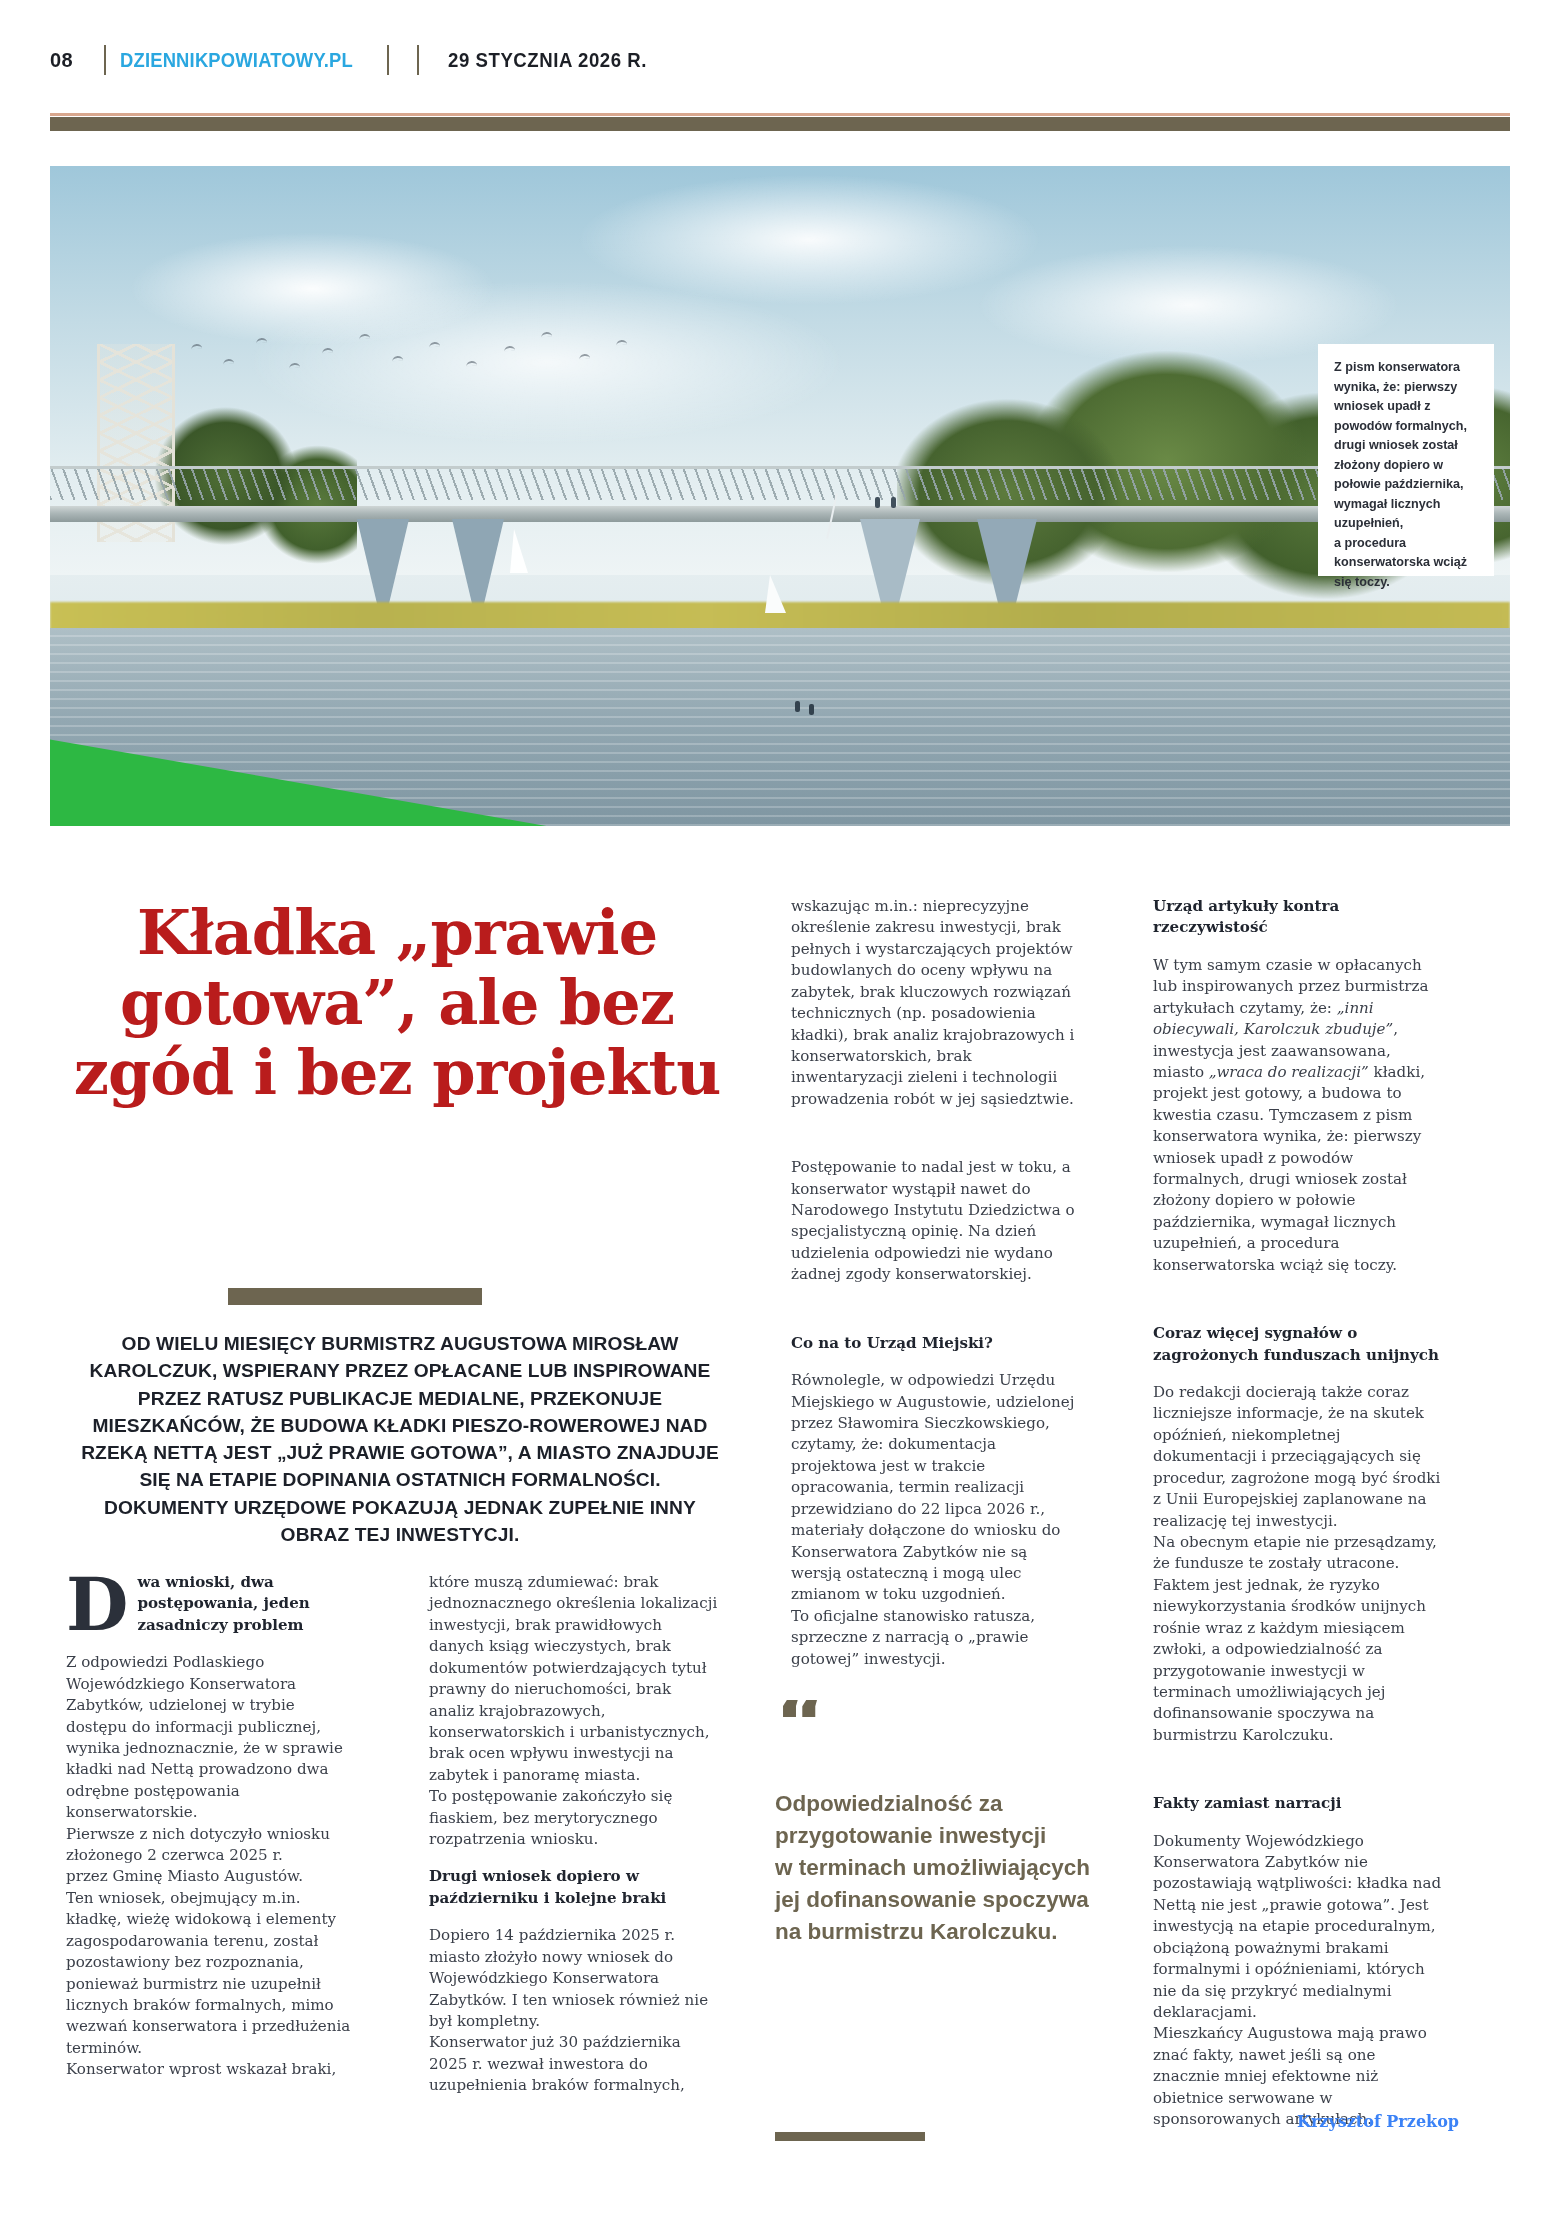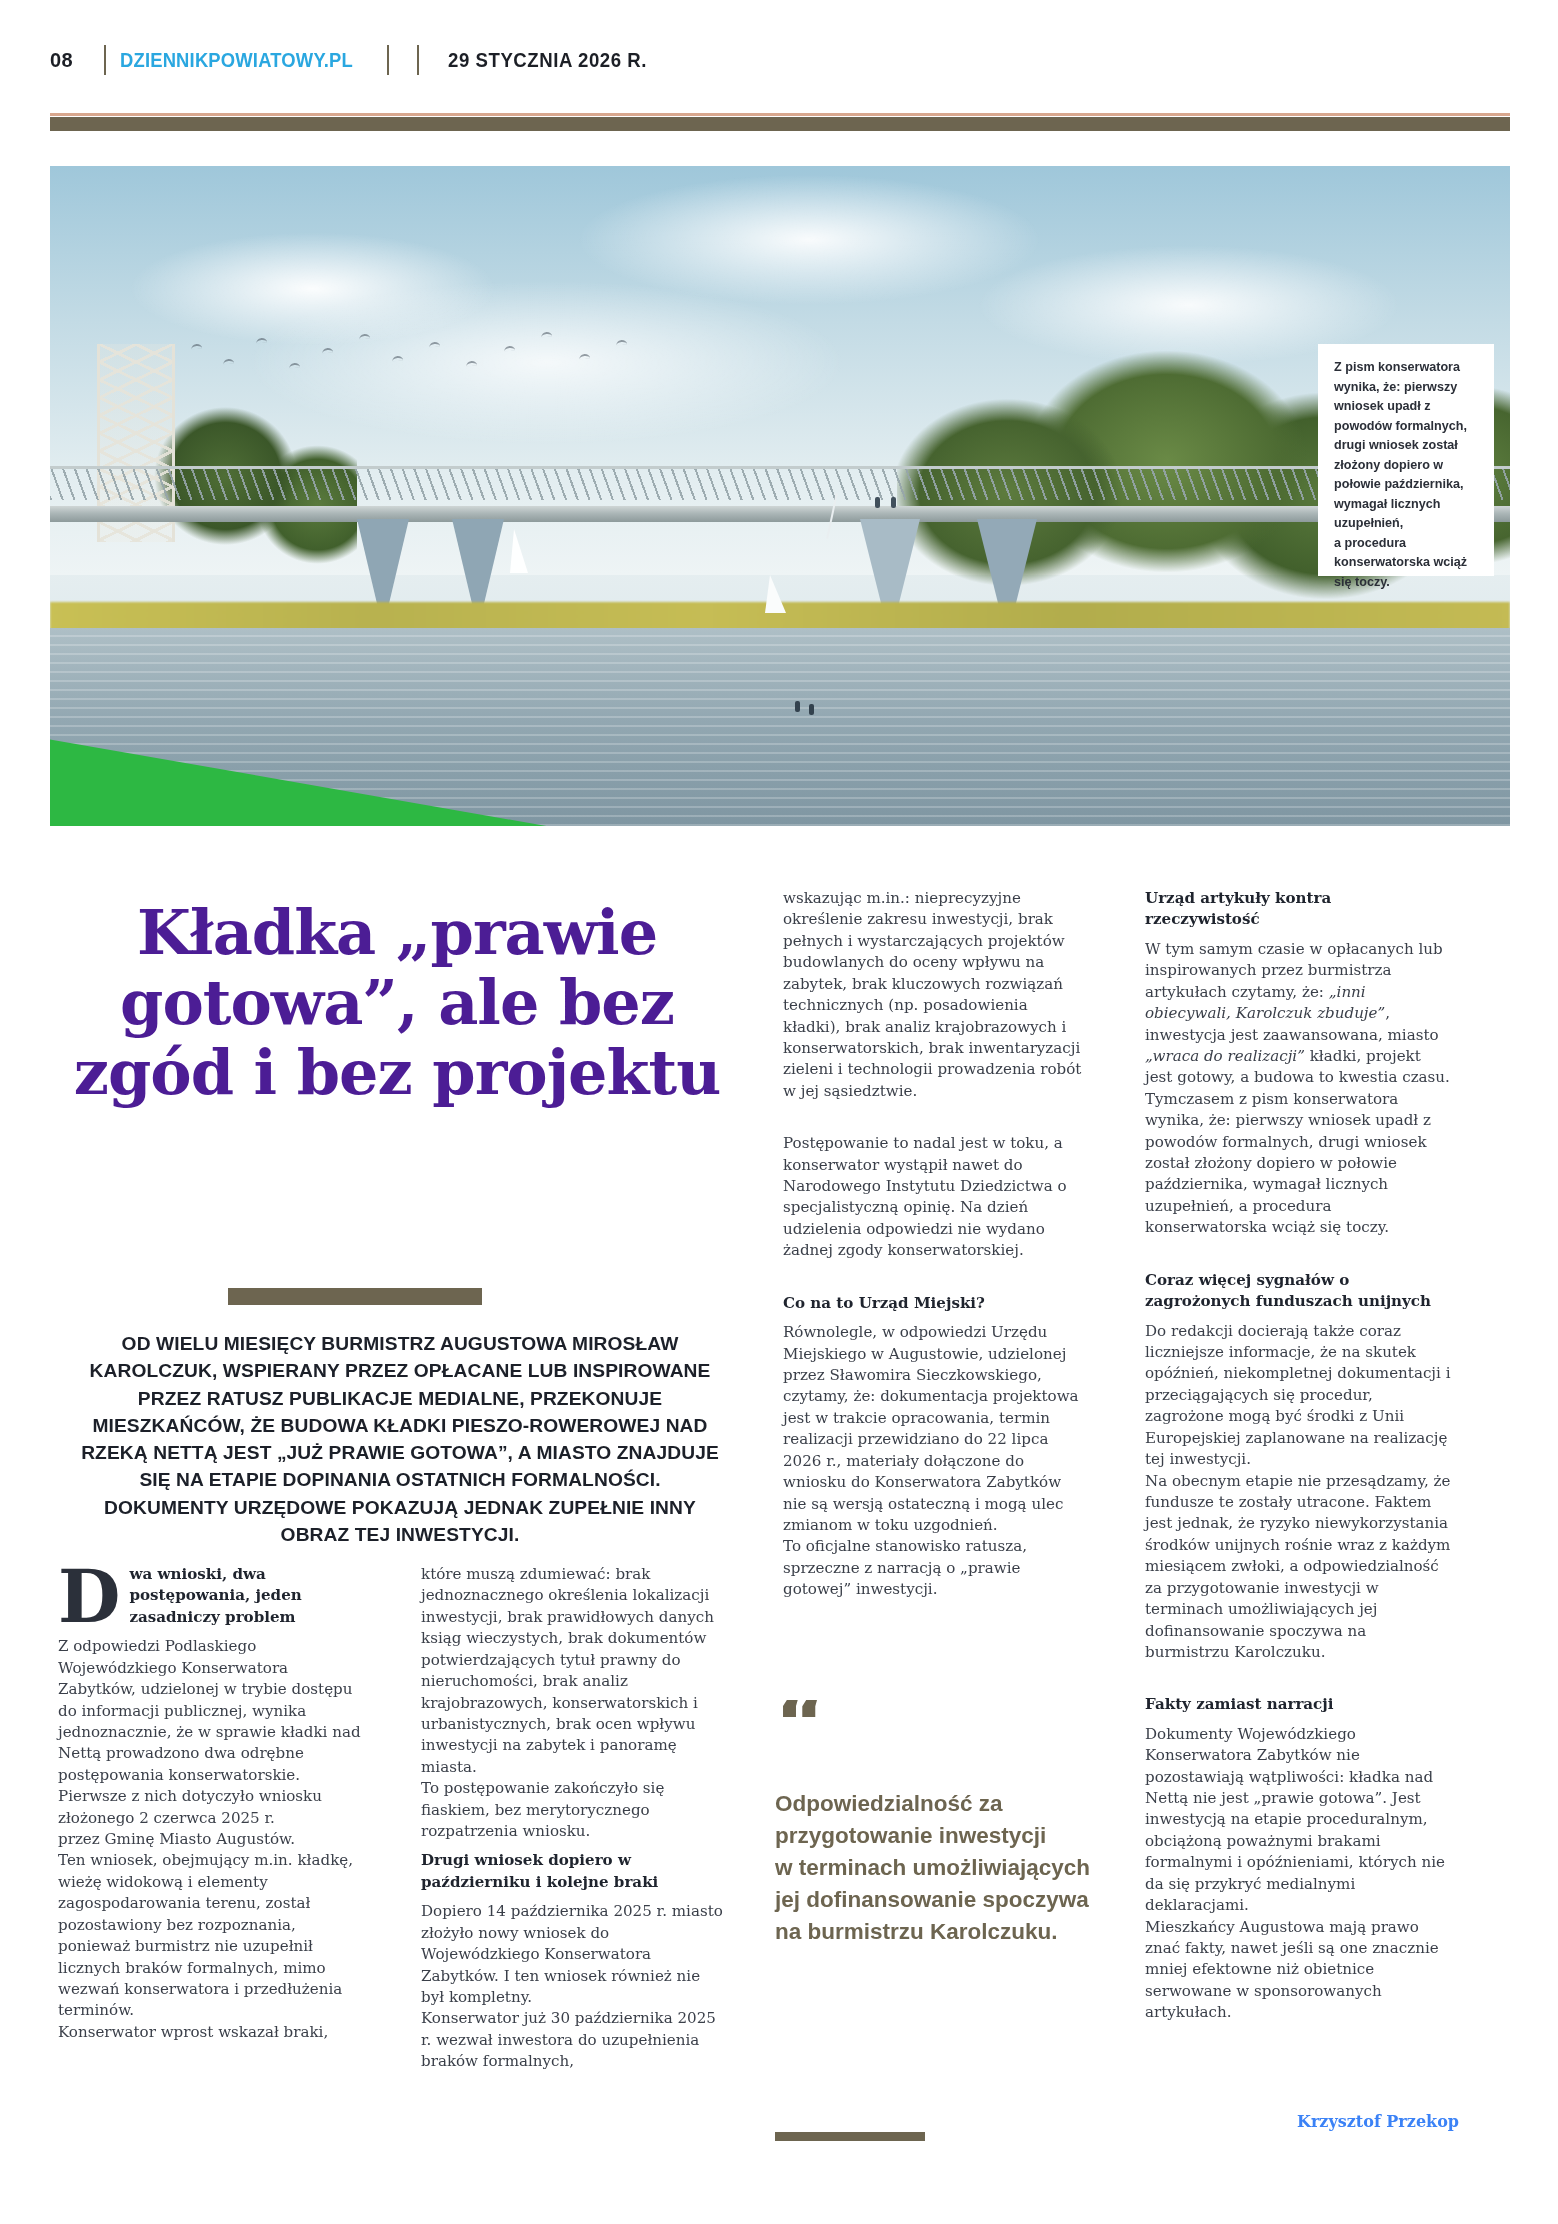--- a/index.html
+++ b/index.html
@@ -162,21 +162,21 @@
   }
 
   
   .headline {
     position:absolute; left:52px; top:856px; width:690px;
     text-align:center;
     font-family:"DejaVu Serif", serif;
     font-weight:bold;
     font-size:62px; line-height:1.13;
     letter-spacing:-1px;
-    color:#4c1d95;
+    color:#b91c1c;
   }
   .hl-rule {
     position:absolute; left:228px; top:1288px; width:254px; height:17px; background:#6d6550;
   }
 
   
   .lead {
     position:absolute; left:80px; top:1330px; width:640px;
     text-align:center;
     font-family:"Liberation Sans", sans-serif;
@@ -187,21 +187,21 @@
   }
 
   
   .col {
     position:absolute;
     font-family:"DejaVu Serif", serif;
     font-size:15.1px; line-height:1.42;
     color:#3a3f49;
     text-align:left;
   }
-  .col p { margin:8px; }
+  .col p { margin:16px; }
   .col .sub {
     font-weight:bold; color:#1f242e;
   }
   .col .gap { height:15px; }
 
   #col1 { left:50px;  top:1556px; width:322px; }
   #col2 { left:413px; top:1556px; width:322px; }
   #col3 { left:775px; top:880px;  width:322px; }
   #col4 { left:1137px;top:880px;  width:322px; }
 

